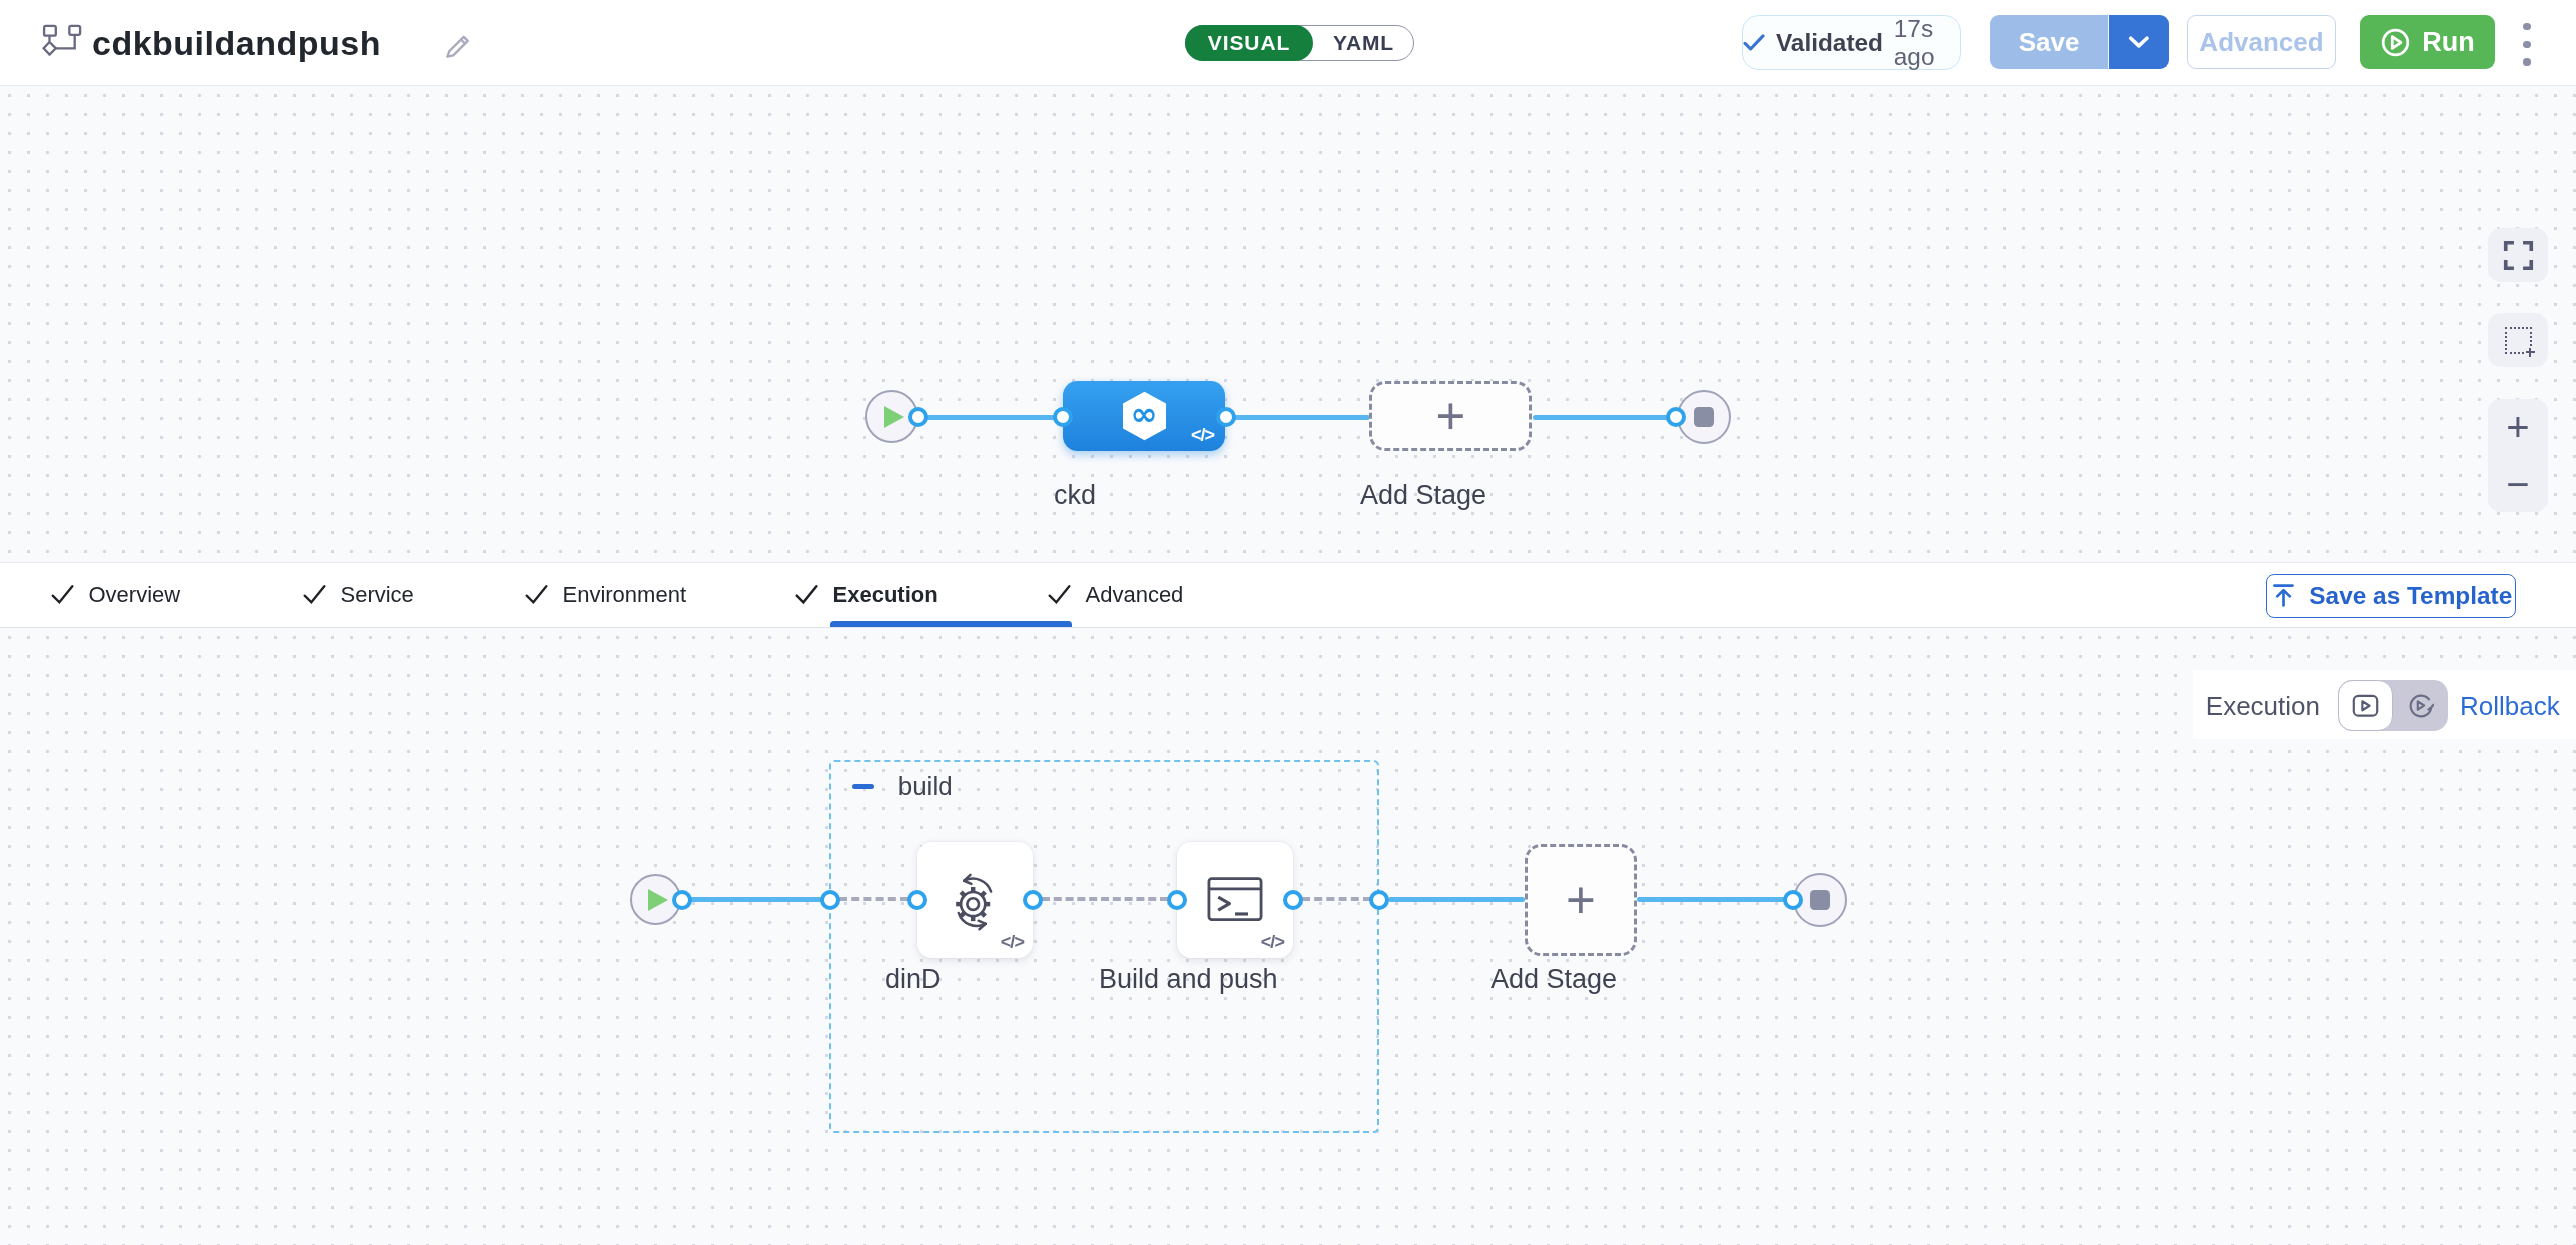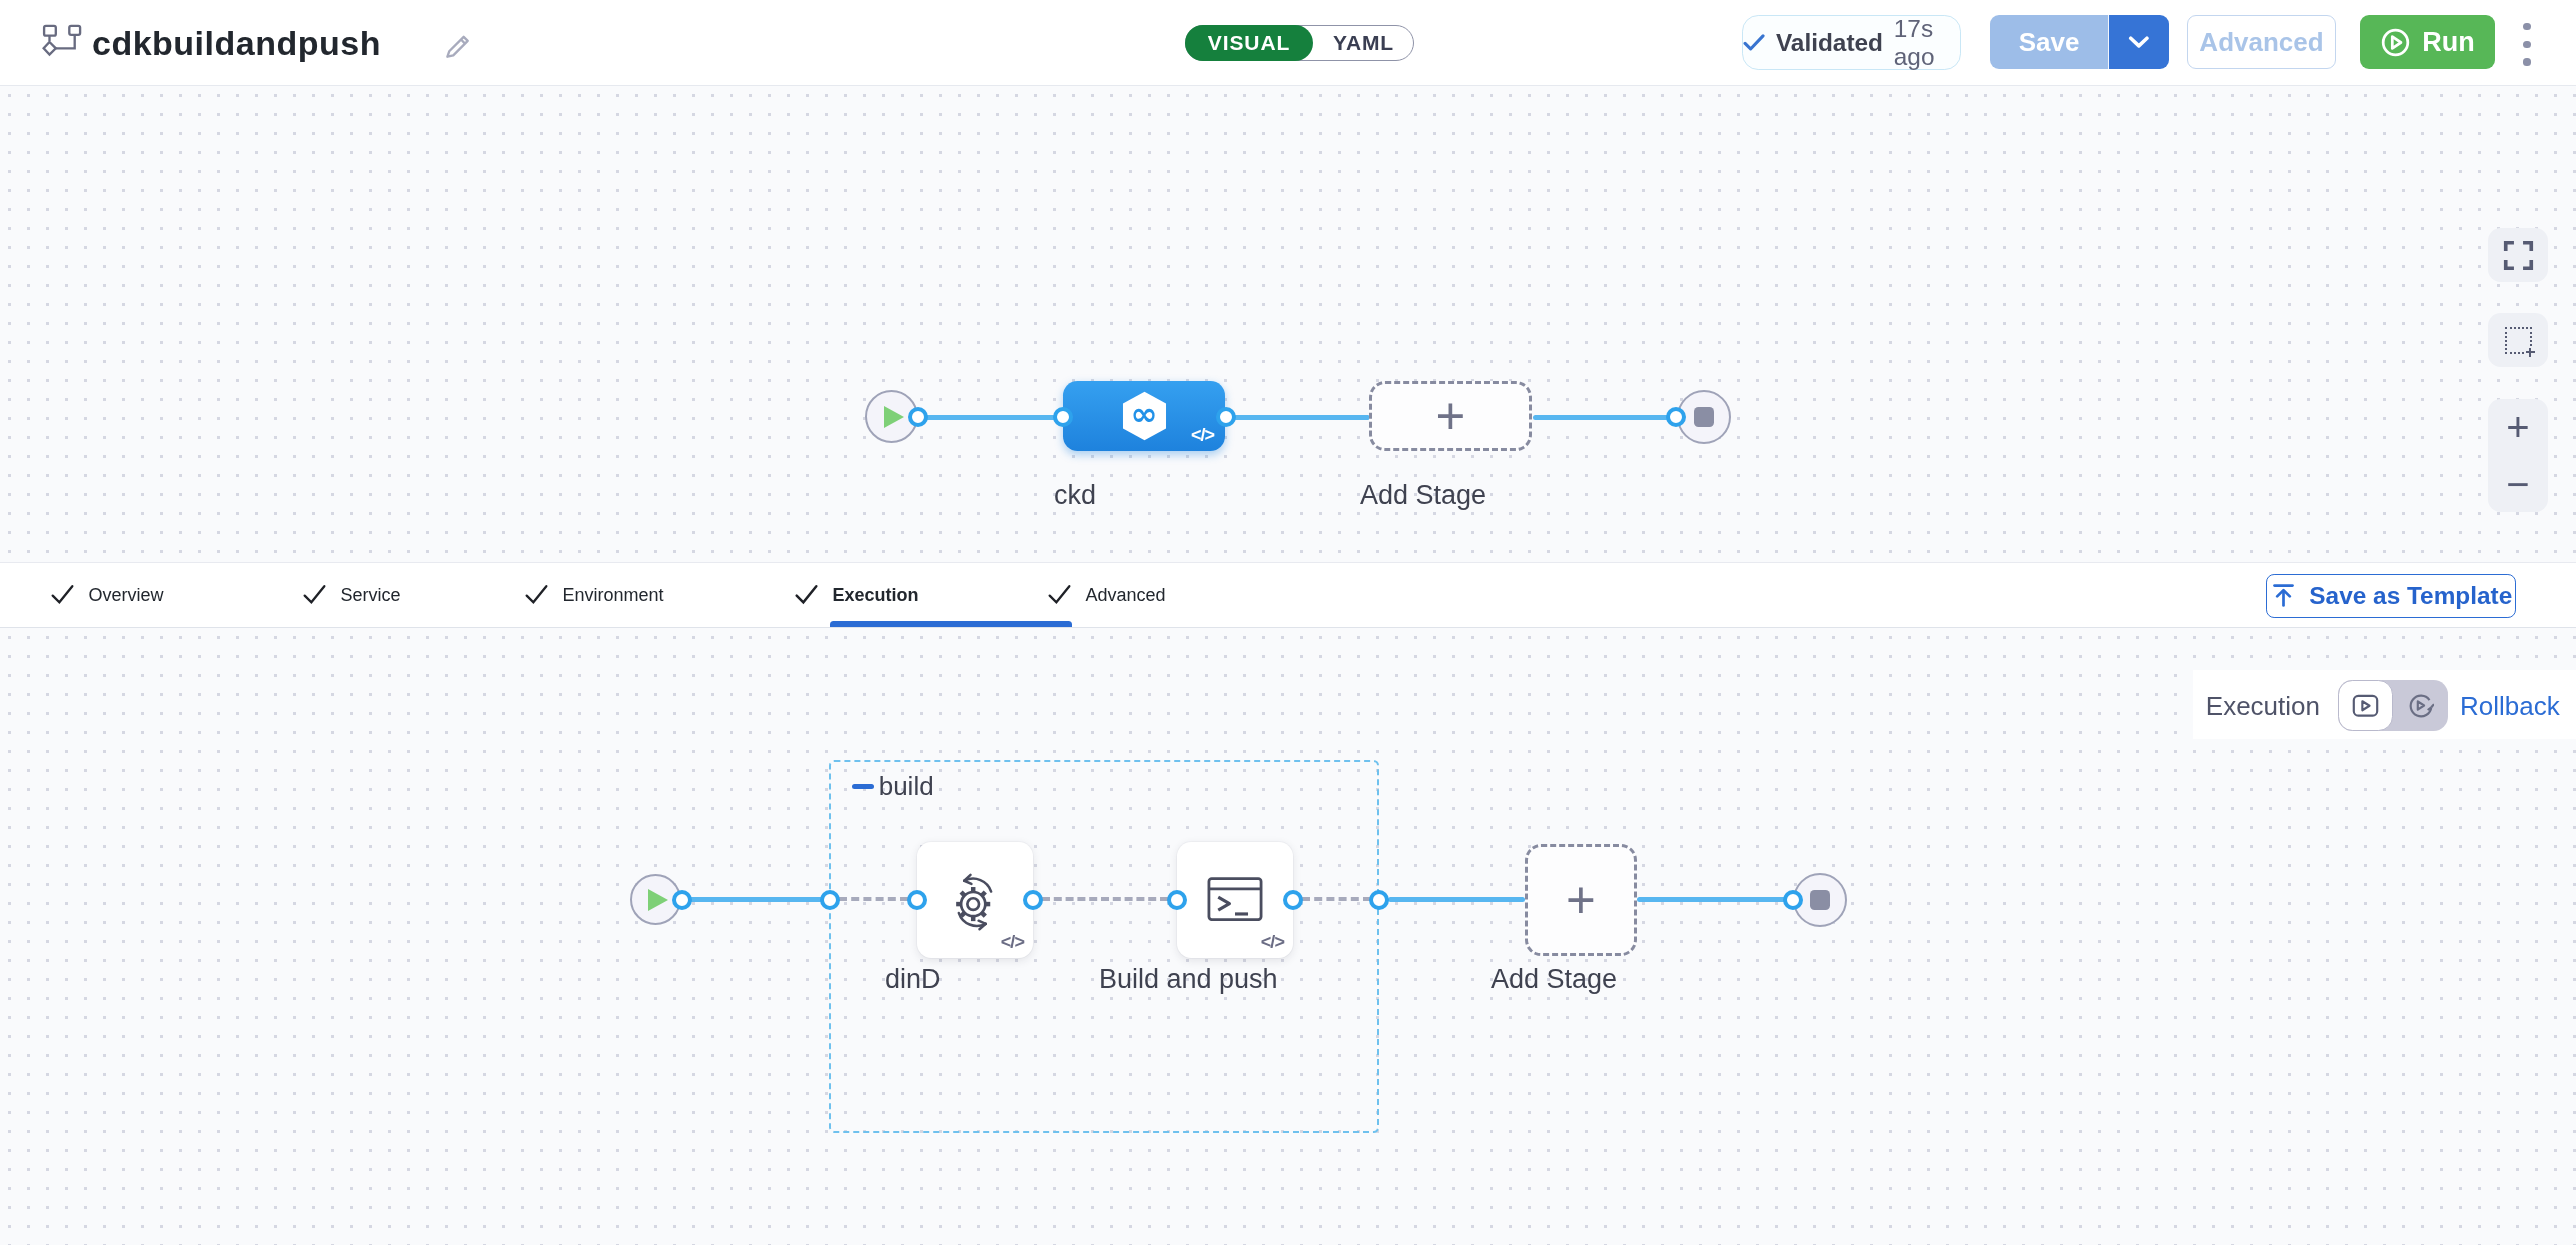--- a/index.html
+++ b/index.html
@@ -82,41 +82,41 @@
   .add-box .plus { font-size:51px; font-weight:300; line-height:1; }
 
   .node-label { position:absolute; text-align:left; font-size:27px; color:#3f4250; z-index:2; }
 
   .step-card { position:absolute; width:116px; height:116px; background:#fff; border-radius:14.4px;
     box-shadow:0 2.7px 9px rgba(40,41,61,.10), 0 0 0 0.9px rgba(40,41,61,.03); z-index:2; cursor:pointer;
     display:flex; align-items:center; justify-content:center; }
   .step-card .code-glyph { color:#6b6d85; right:9px; bottom:5.4px; }
 
   .group { position:absolute; border:2.7px dashed #6fc1ee; border-radius:5.4px; z-index:0; }
-  .group-head { position:absolute; display:flex; align-items:center; gap:5px; z-index:2; }
+  .group-head { position:absolute; display:flex; align-items:center; gap:24px; z-index:2; }
   .minus-bar { width:21.7px; height:5.4px; background:#2b6cd4; border-radius:2.7px; cursor:pointer; }
   .group-name { font-size:26px; color:#3f4250; }
 
   .ctrl-btn { position:absolute; left:2488px; width:60px; background:#eef0f5; border-radius:12.6px;
     display:flex; align-items:center; justify-content:center; cursor:pointer; z-index:4; }
   .zoom-panel { position:absolute; left:2488px; width:60px; height:113px; background:#eef0f5;
     border-radius:12.6px; display:flex; flex-direction:column; align-items:center;
     justify-content:space-around; z-index:4; }
   .zoom-panel span { font-size:40px; font-weight:300; color:#565b73; line-height:1; cursor:pointer; }
   .marquee { width:27px; height:27px; border:2.7px dotted #565b73; position:relative; }
   .marquee i { position:absolute; right:-5.4px; bottom:-5.4px; width:9px; height:9px;
     background:#eef0f5; }
   .marquee i:before { content:""; position:absolute; left:3.6px; top:0; width:1.8px; height:9px; background:#565b73; }
   .marquee i:after { content:""; position:absolute; left:0; top:3.6px; width:9px; height:1.8px; background:#565b73; }
 
   
   .tabbar { position:relative; width:2576px; height:66px; background:#fff;
     border-top:0.9px solid #e8eaf0; border-bottom:0.9px solid #dfe3ea; z-index:9; }
   .tab { position:absolute; top:0; height:100%; display:flex; align-items:center; gap:13.5px;
-    font-size:18px; color:#22272e; font-weight:500; cursor:pointer; }
+    font-size:22px; color:#22272e; font-weight:500; cursor:pointer; }
   .tab.active { font-weight:700; }
   .tab-underline { position:absolute; left:830px; bottom:0; width:242px; height:6.3px;
     background:#2b6cd4; border-radius:3.6px 3.6px 0 0; }
   .btn-template { position:absolute; left:2266px; top:10.8px; width:250px; height:44px;
     border:1.8px solid #2b6cd4; border-radius:8.1px; background:#fff; color:#2663cc;
     font-size:24.4px; font-weight:600; display:flex; align-items:center; justify-content:center;
     gap:12.6px; cursor:pointer; }
 
   
   .exec-strip { position:absolute; left:2193px; top:42px; width:383px; height:69px; background:#fff; z-index:2; }

